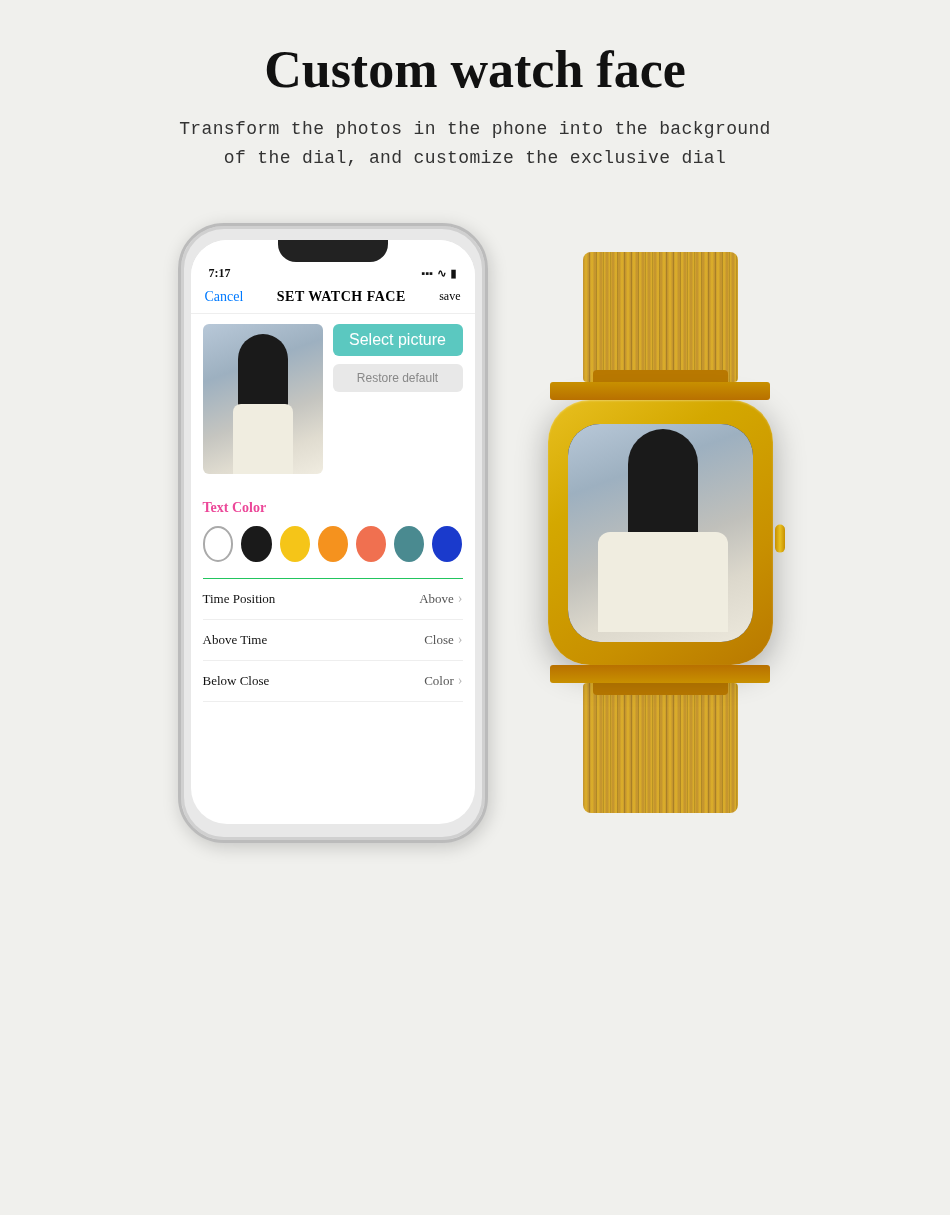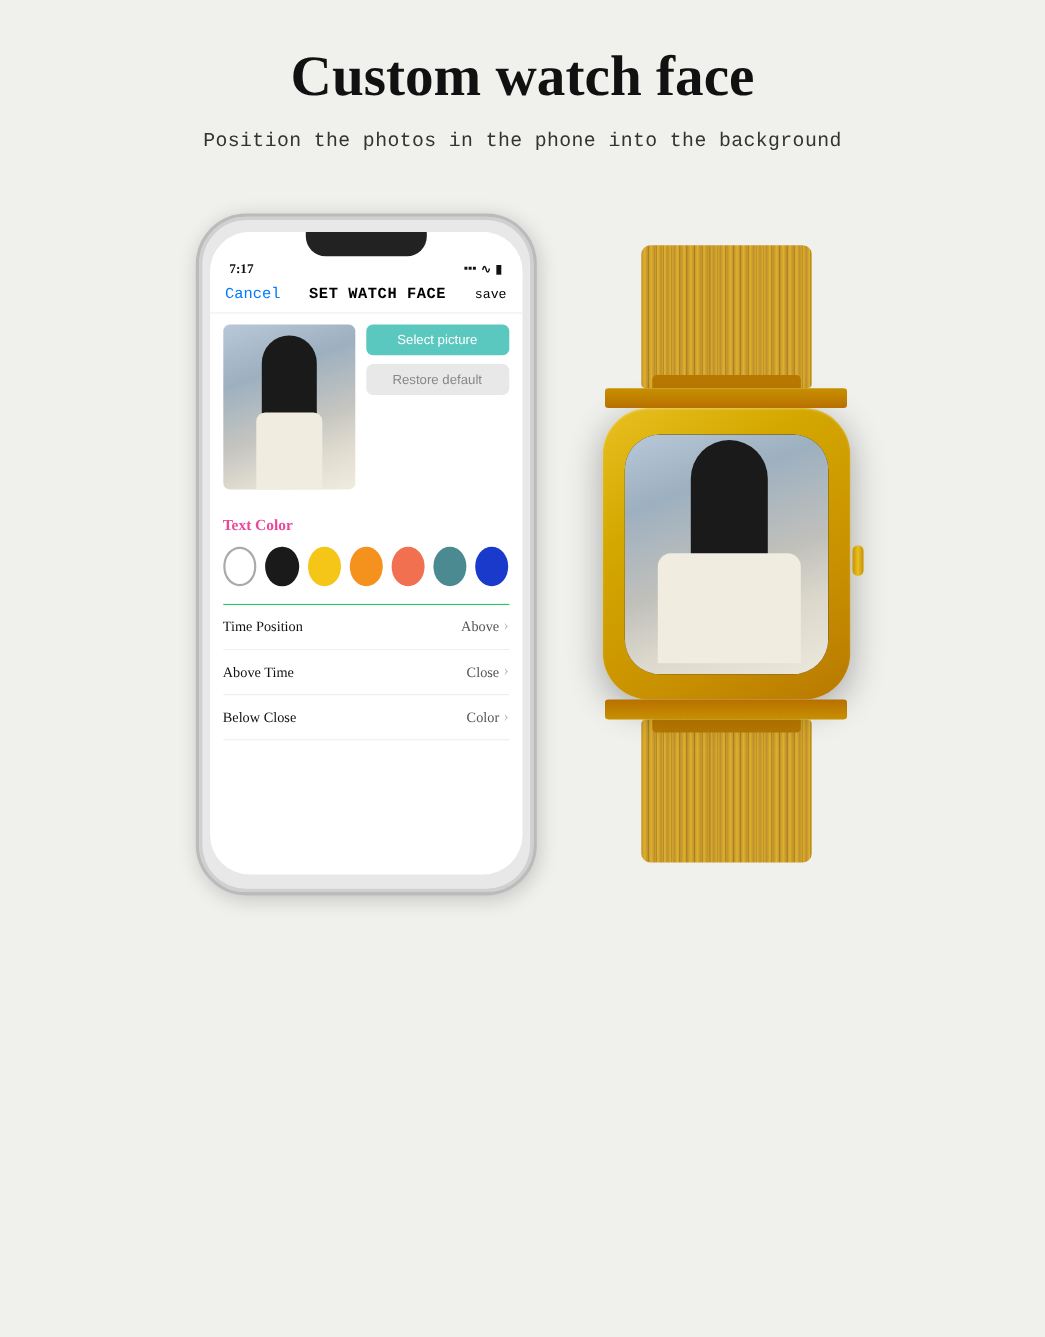--- a/index.html
+++ b/index.html
@@ -100,21 +100,20 @@
       gap: 4px;
       font-size: 11px;
     }
 
     .phone-header {
       display: flex;
       justify-content: space-between;
       align-items: center;
       padding: 6px 14px 8px;
       border-bottom: 1px solid #eee;
-      font-family: Liberation Mono, monospace;
     }
 
     .phone-header .cancel {
       color: #007aff;
       font-size: 14px;
     }
 
     .phone-header .title {
       font-size: 14px;
       font-weight: 700;
@@ -178,21 +177,21 @@
       gap: 8px;
       margin-bottom: 14px;
     }
 
     .btn-select {
       background: #5bc8c0;
       color: #fff;
       border: none;
       border-radius: 6px;
       padding: 7px 16px;
-      font-size: 12px;
+      font-size: 16px;
       cursor: pointer;
       width: 130px;
     }
 
     .btn-restore {
       background: #e8e8e8;
       color: #888;
       border: none;
       border-radius: 6px;
       padding: 7px 16px;
@@ -429,21 +428,22 @@
         rgba(180,120,0,0.8) 6px
       );
     }
   </style>
 </head>
 <body>
 
 <h1 class="page-title">Custom watch face</h1>
 
 <p class="page-subtitle">
-  <span>Position the photos in the phone into the background</span><br>
+  <span>Transform the photos in the phone into the background</span><br>
+  <span>of the dial, and customize the exclusive dial</span>
 </p>
 
 <div class="devices-row">
 
   <div class="phone-outer">
     <div class="phone-notch"></div>
     <div class="phone-screen">
 
       <div class="phone-status-bar">
         <span>7:17</span>

